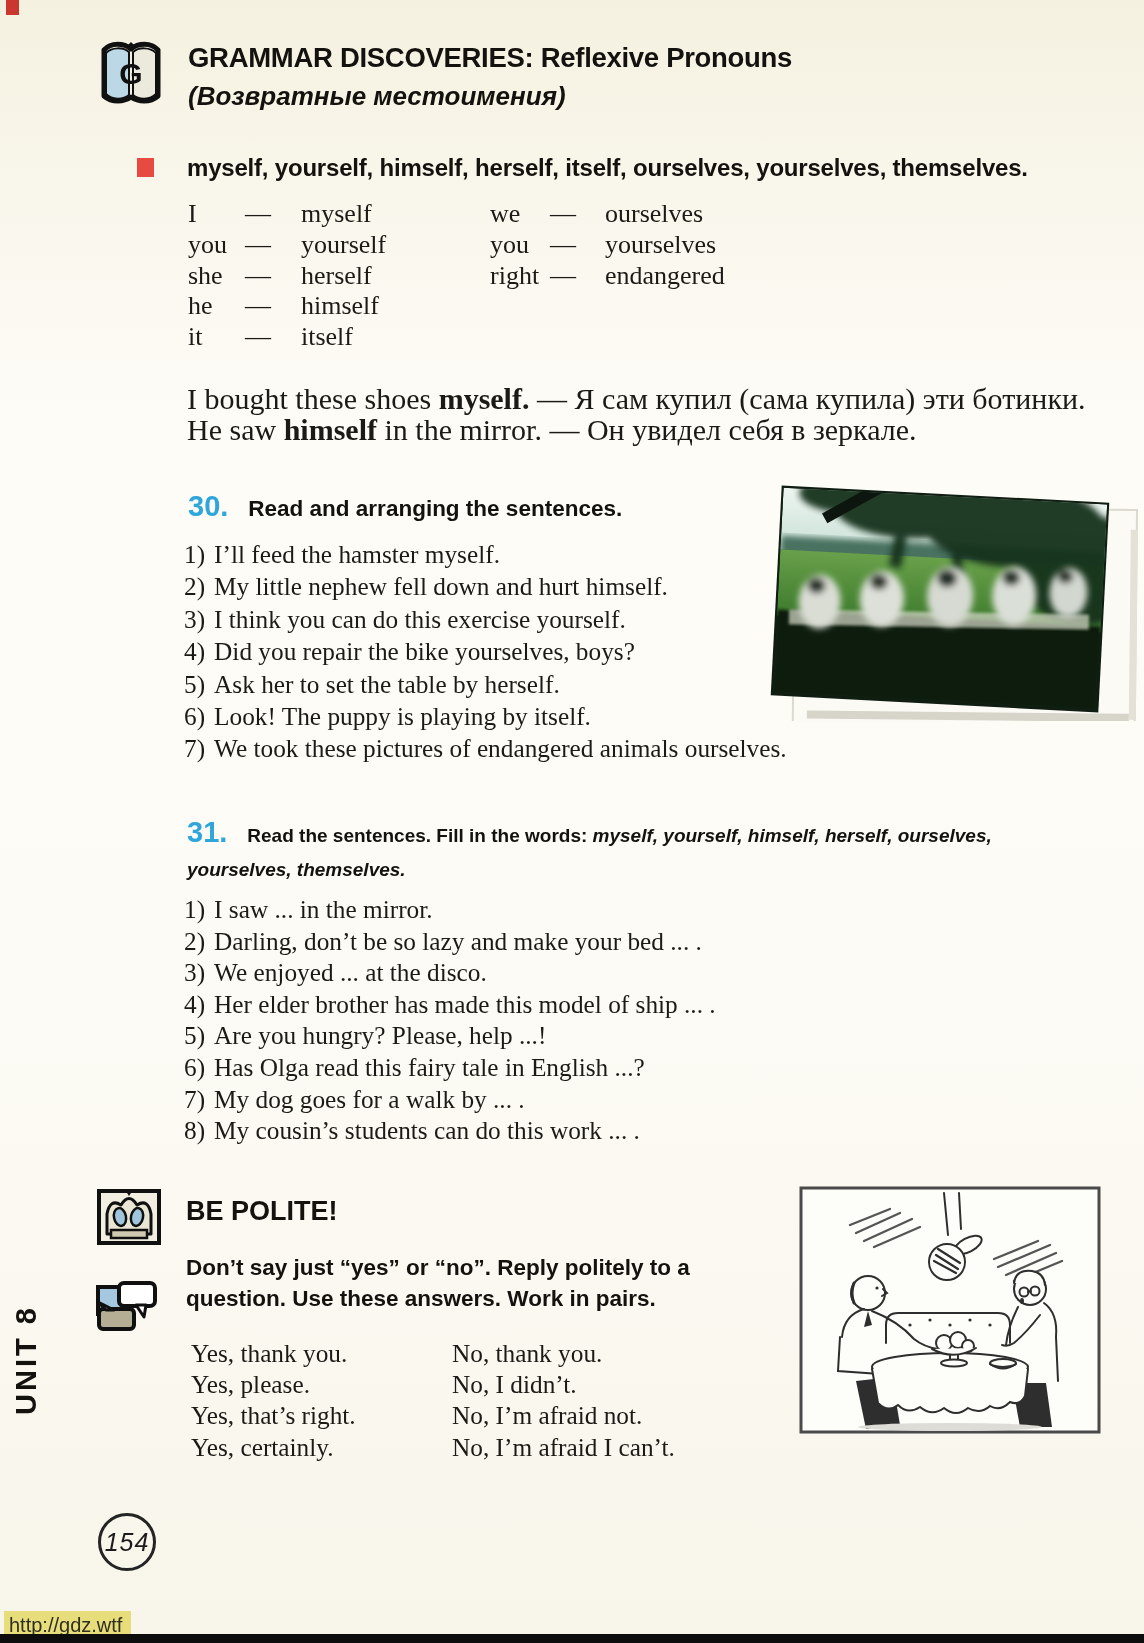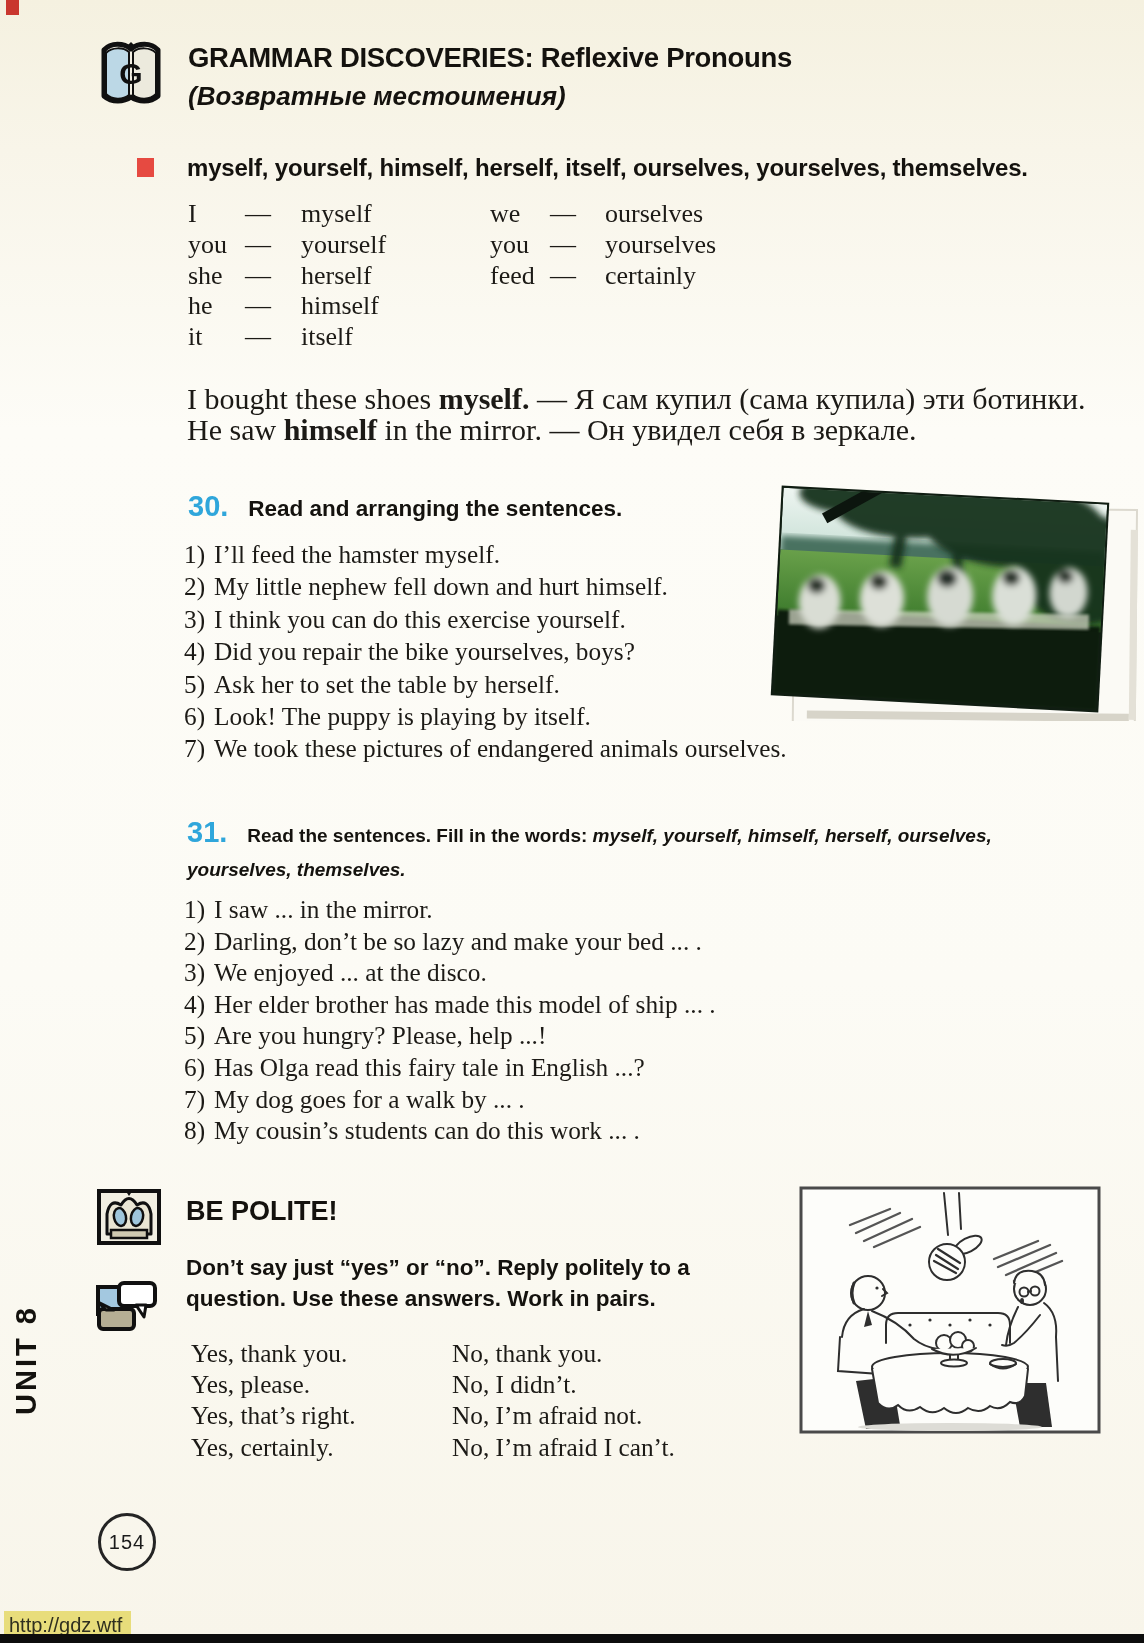--- a/index.html
+++ b/index.html
@@ -61,21 +61,21 @@
 
   .unit-label{
     left:10px;top:1448px;width:176px;height:38px;
     transform:rotate(-90deg);transform-origin:0 0;
     font-size:29px;font-weight:bold;letter-spacing:3px;color:#14120e;text-align:center;
   }
 
   .page-circle{
     left:98px;top:1513px;width:52px;height:52px;border:3px solid #242424;border-radius:50%;
     display:flex;align-items:center;justify-content:center;
-    font-size:20px;letter-spacing:1px;color:#1b1b1b;
+    font-size:25px;letter-spacing:1px;color:#1b1b1b;font-style:italic;
   }
 
   .watermark{left:4px;top:1611px;background:#e8dd7b;color:#2f2f1f;font-size:20px;padding:3px 9px 4px 5px;}
   .bottom-bar{left:0;bottom:0;width:100%;height:9px;background:#0d0d0d;}
 </style>
 </head>
 <body>
 
 <div class="page">
 
@@ -128,23 +128,23 @@
       <span>we</span>
         <span>—</span>
         <span>ourselves</span>
     </div>
     <div class="pair-row">
       <span>you</span>
         <span>—</span>
         <span>yourselves</span>
     </div>
     <div class="pair-row">
-      <span>feed</span>
-        <span>—</span>
-        <span>certainly</span>
+      <span>right</span>
+        <span>—</span>
+        <span>endangered</span>
     </div>
   </div>
 
   <div class="abs example example0"><span>I bought these shoes </span><span class="b">myself.</span><span> — Я сам купил (сама купила) эти ботинки.</span></div>
   <div class="abs example example1"><span>He saw </span><span class="b">himself</span><span> in the mirror. — Он увидел себя в зеркале.</span></div>
 
   <div class="abs ex-head ex-head30">
     <span class="ex-num">30.</span><span class="ex-title">Read and arranging the sentences.</span>
   </div>
   <div class="abs ex-items ex30-items">

